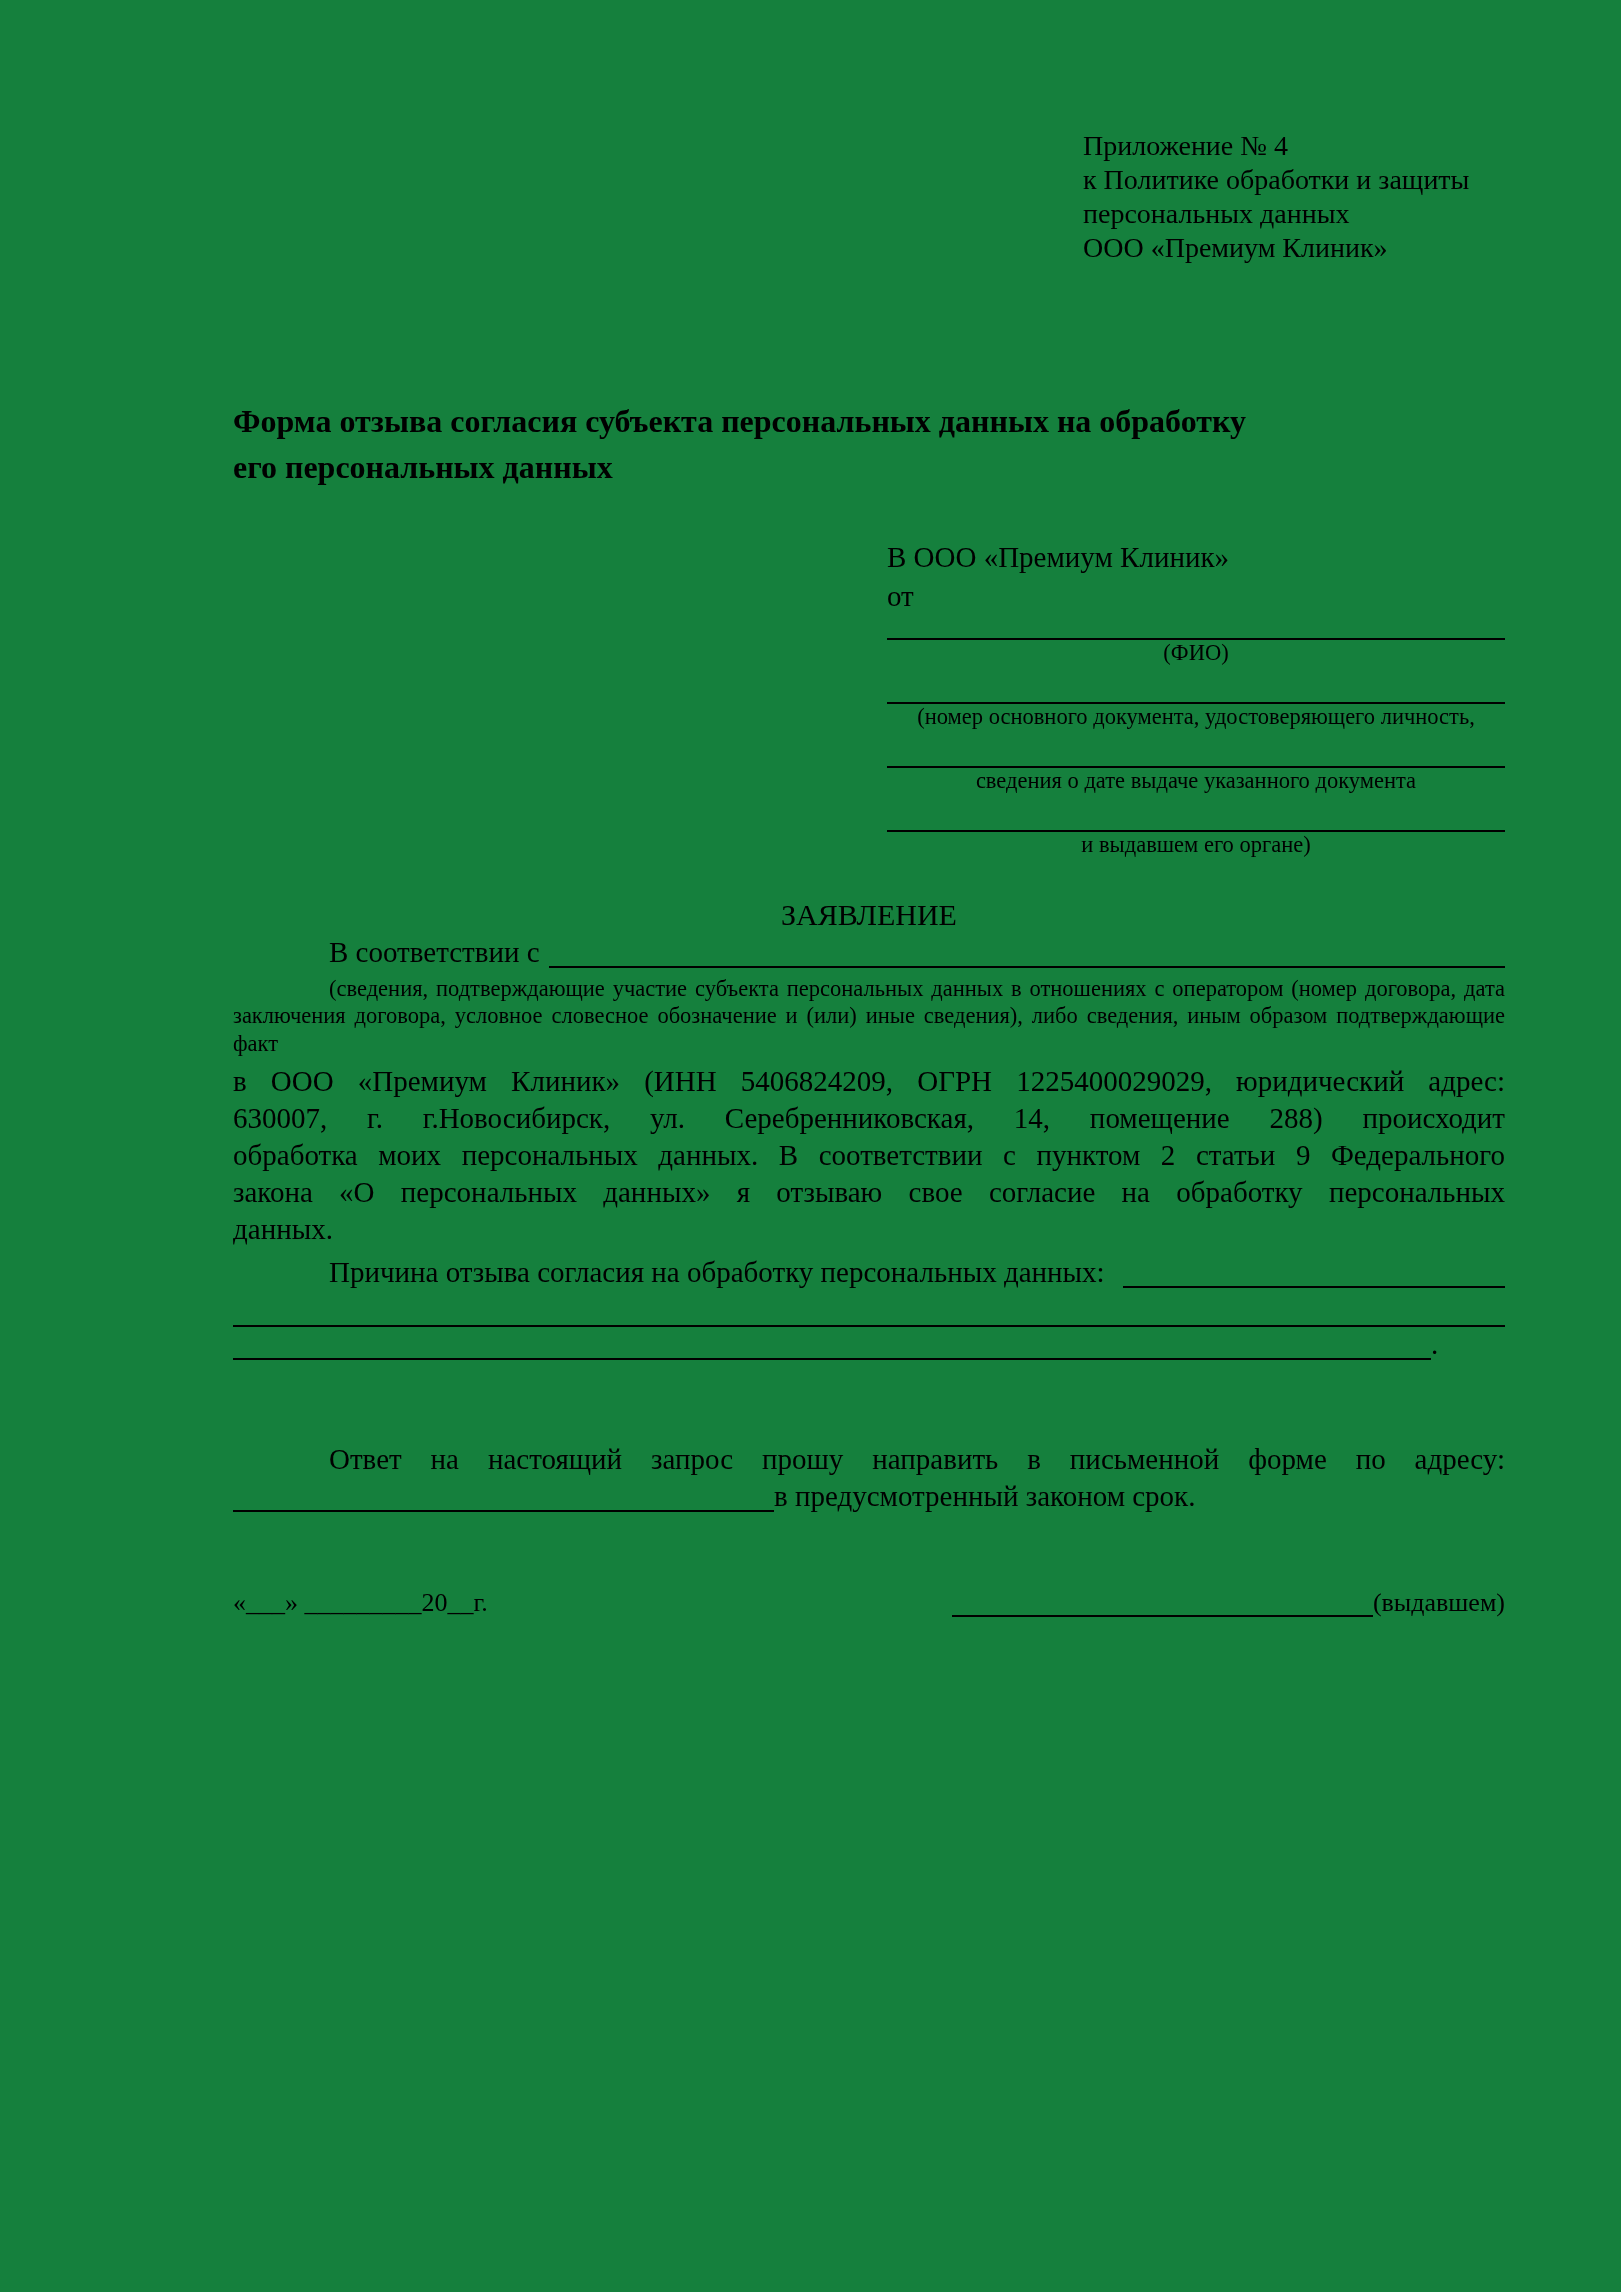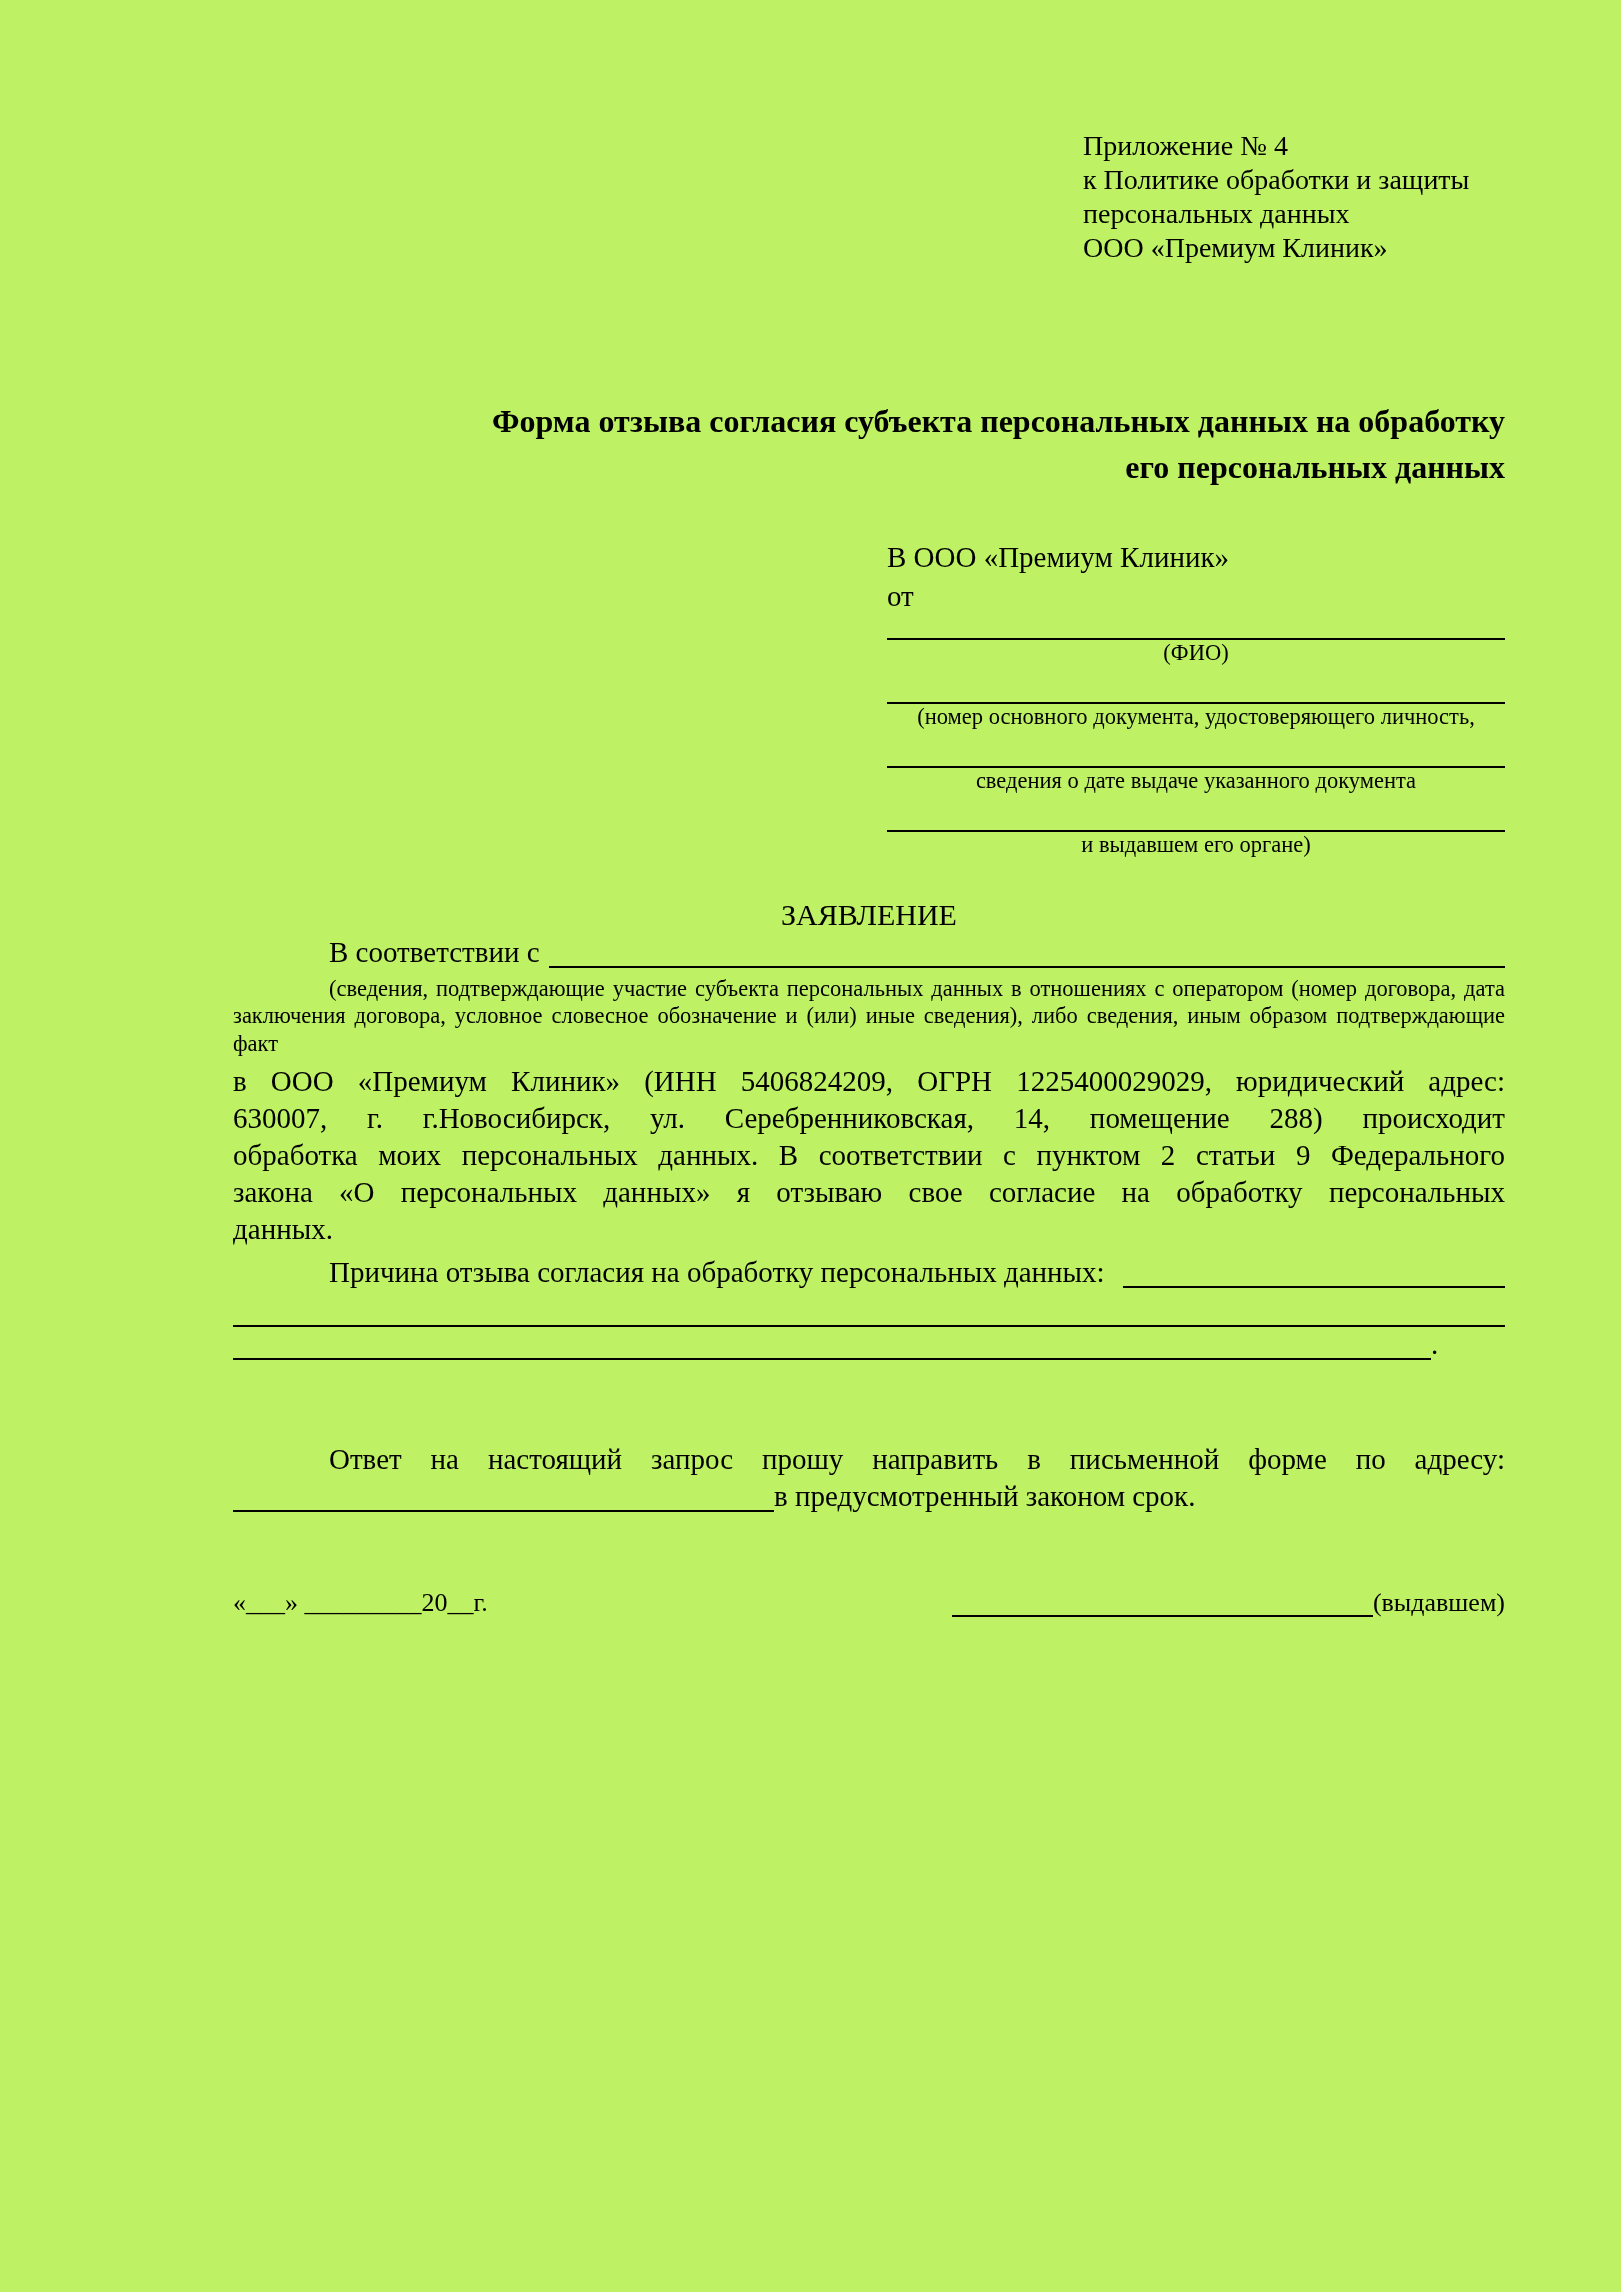--- a/index.html
+++ b/index.html
@@ -1,36 +1,36 @@
 <!DOCTYPE html>
 <html><head>
 <meta charset="utf-8">
 <style>
   html, body { margin: 0; padding: 0; background: #ffffff; }
   .page {
     position: relative;
     width: 1621px;
     height: 2293px;
-    background: #bef264;
+    background: #15803d;
     color: #000000;
     font-family: "Liberation Serif", "DejaVu Serif", serif;
     overflow: hidden;
   }
   
   .header-note {
     position: absolute;
     left: 1083px; top: 129px;
     font-size: 28px; line-height: 34px;
     text-align: left;
   }
   
   .doc-title {
     position: absolute;
     left: 233px; top: 398px; width: 1272px;
-    text-align: right;
+    text-align: left;
     font-weight: bold;
     font-size: 32px; line-height: 46px;
   }
   
   .addressee {
     position: absolute;
     left: 887px; top: 538px; width: 618px;
     font-size: 29px; line-height: 39px;
   }
   .blank-field { margin-top: 22.5px; }

